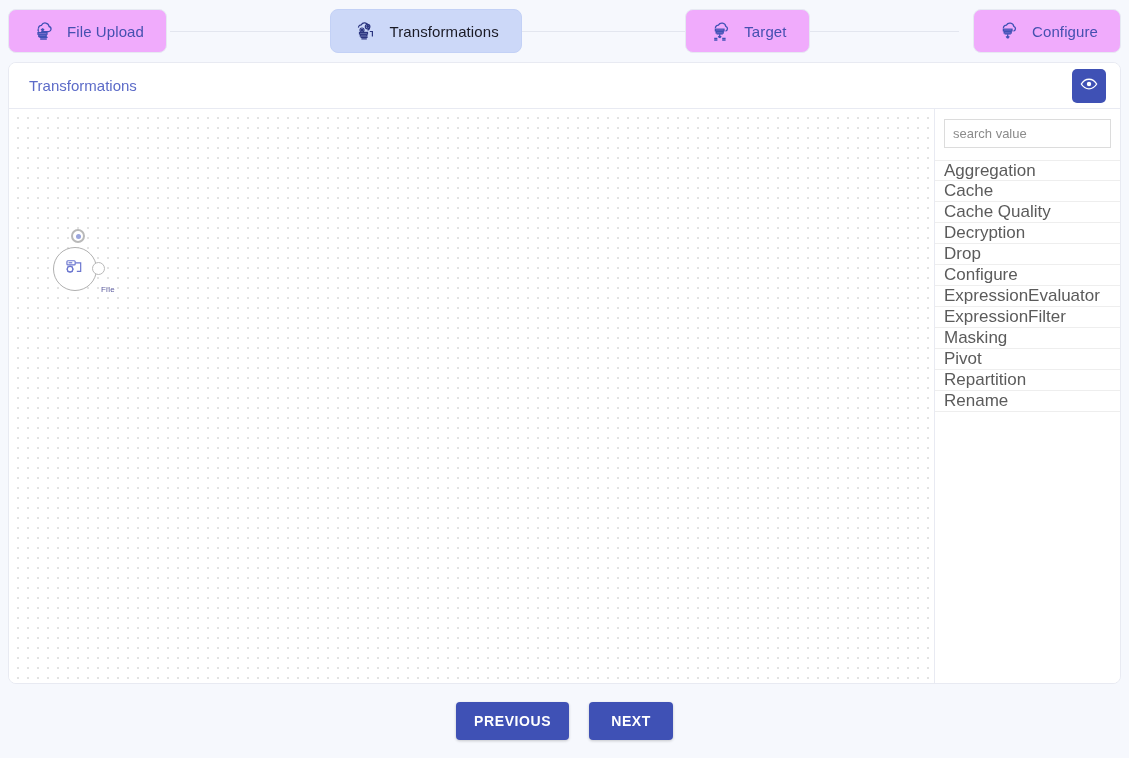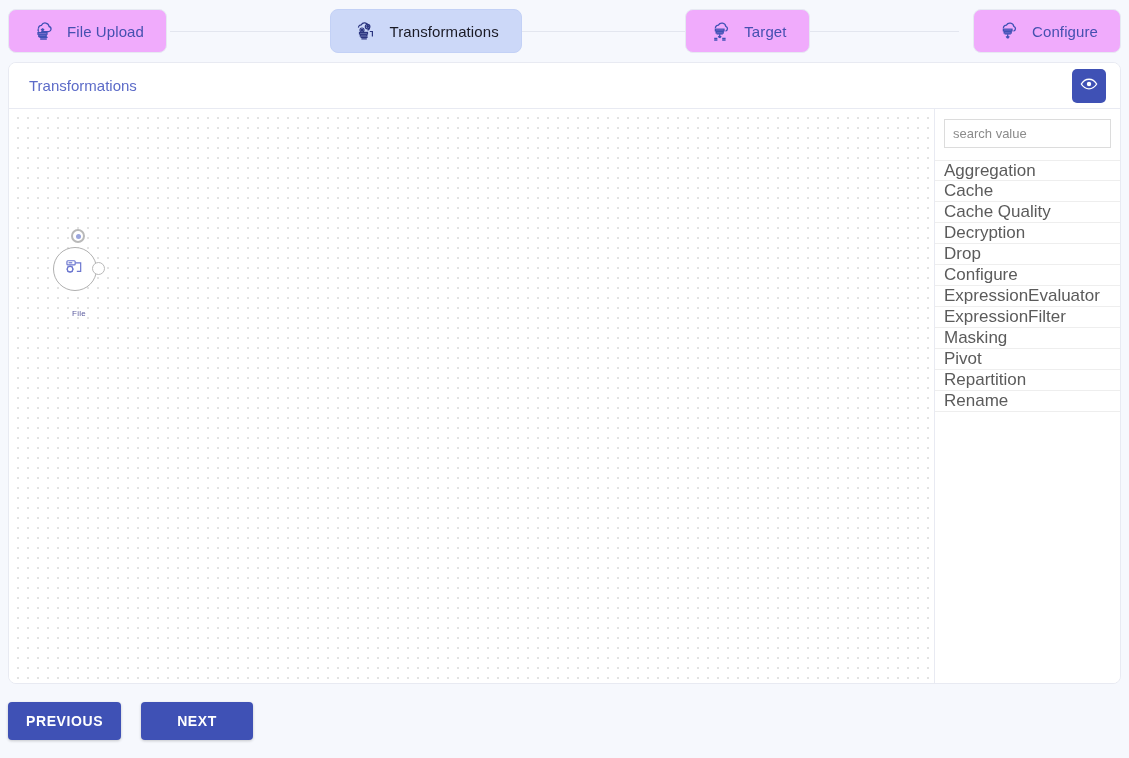--- a/index.html
+++ b/index.html
@@ -134,23 +134,23 @@
   .node-port-right {
     position: absolute;
     left: 39px; top: 33px;
     width: 13px; height: 13px;
     border-radius: 50%;
     background: #fff;
     border: 1.5px solid #b9b9b9;
   }
   .node-label {
     position: absolute;
-    top: 80px; left: -10px;
+    top: 56px; left: -10px;
     width: 72px;
-    text-align: center;
+    text-align: right;
     font-size: 8px;
     color: #5b5b9e;
     letter-spacing: .3px;
   }
 
   
   .panel {
     width: 185px;
     min-width: 185px;
     background: #fff;
@@ -186,39 +186,39 @@
     cursor: pointer;
     user-select: none;
   }
   .op-item:first-child { border-top: 1px solid #eeeeee; }
 
   
   .footer {
     height: 74px;
     display: flex;
     align-items: center;
-    justify-content: flex-start;
+    justify-content: center;
     padding: 0 8px;
     gap: 20px;
   }
   .nav-btn {
     background: #3f51b5;
     color: #fff;
     border: none;
     border-radius: 4px;
     height: 38px;
     padding: 0 18px;
     font-family: "Liberation Sans", sans-serif;
     font-size: 14px;
     font-weight: bold;
     letter-spacing: .6px;
     cursor: pointer;
     box-shadow: 0 1px 3px rgba(0,0,0,.2);
   }
-  .nav-btn.next { padding: 0 36px; }
+  .nav-btn.next { padding: 0 22px; }
 </style>
 </head>
 <body>
 
 <div class="stepper">
   <div class="stepper-line"></div>
   <div class="steps">
 
     <div class="step">
       <span class="step-icon">

